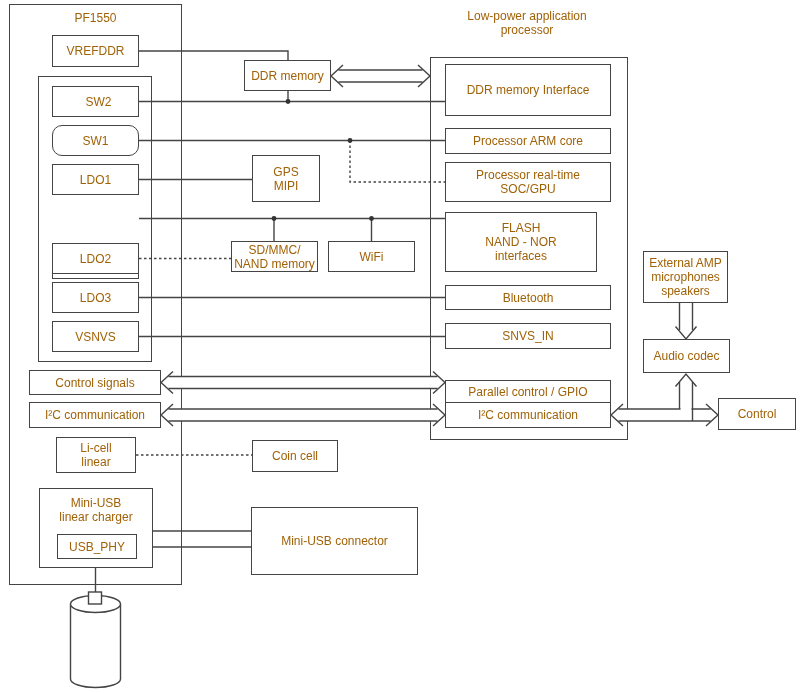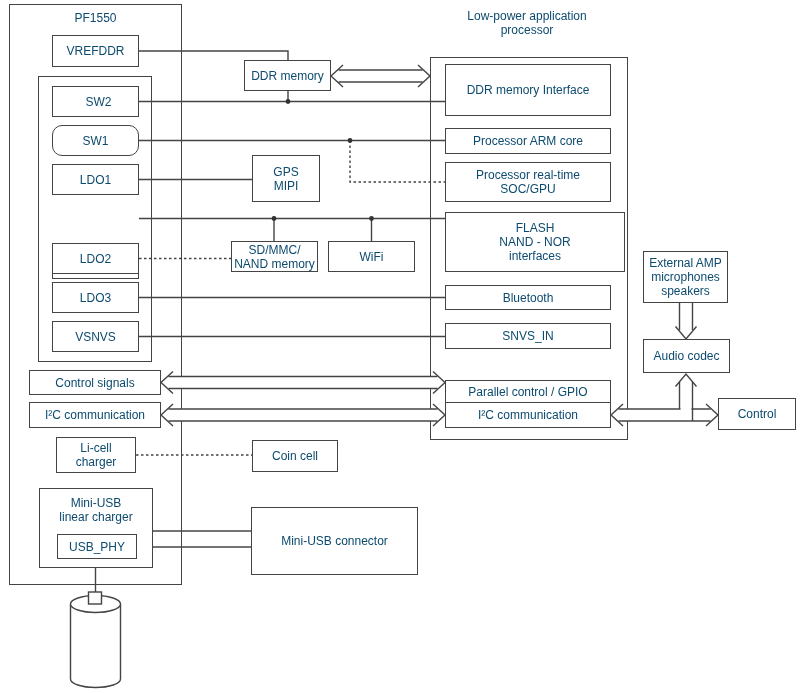--- a/index.html
+++ b/index.html
@@ -1,19 +1,19 @@
 <!DOCTYPE html>
 <html><head>
 <meta charset="utf-8">
 <style>
   html,body{margin:0;padding:0;background:#ffffff;}
   .canvas{
     position:relative;width:805px;height:693px;background:#ffffff;
     font-family:"Liberation Sans","DejaVu Sans",sans-serif;
-    color:#0c4a6e;font-size:12px;overflow:hidden;
+    color:#a16207;font-size:12px;overflow:hidden;
   }
   .container-box{
     position:absolute;border:1.5px solid #444444;background:transparent;
     z-index:0;box-sizing:border-box;
   }
   .lines-layer{position:absolute;left:0;top:0;z-index:1;}
   .box{
     position:absolute;border:1.5px solid #444444;background:#ffffff;
     z-index:2;box-sizing:border-box;display:flex;align-items:center;justify-content:center;
     text-align:center;white-space:pre-line;line-height:14px;padding:1px 2px;
@@ -159,39 +159,39 @@
   <div class="box" style="left:52px;top:86px;width:87px;height:31px;padding-left:8px;">SW2</div>
   <div class="box" style="left:52px;top:125px;width:87px;height:31px;border-radius:10px;">SW1</div>
   <div class="box" style="left:52px;top:164px;width:87px;height:31px;">LDO1</div>
   <div class="box" style="left:52px;top:203px;width:87px;height:36px;margin-top:40px;">SW3</div>
   <div class="box" style="left:52px;top:243px;width:87px;height:31px;">LDO2</div>
   <div class="box" style="left:52px;top:282px;width:87px;height:31px;">LDO3</div>
   <div class="box" style="left:52px;top:321px;width:87px;height:31px;">VSNVS</div>
   <div class="box" style="left:29px;top:370px;width:132px;height:25px;">Control signals</div>
   <div class="box" style="left:29px;top:402px;width:132px;height:26px;">I²C communication</div>
   <div class="box" style="left:56px;top:437px;width:80px;height:36px;">Li-cell
-charger</div>
+linear</div>
   <div class="box top-aligned" style="left:39px;top:488px;width:114px;height:80px;">Mini-USB
 linear charger</div>
   <div class="box" style="left:57px;top:534px;width:80px;height:25px;">USB_PHY</div>
 
   <div class="box" style="left:244px;top:60px;width:87px;height:31px;">DDR memory</div>
   <div class="box" style="left:252px;top:155px;width:68px;height:47px;">GPS
 MIPI</div>
   <div class="box" style="left:231px;top:241px;width:87px;height:31px;">SD/MMC/
 NAND memory</div>
   <div class="box" style="left:328px;top:241px;width:87px;height:31px;">WiFi</div>
   <div class="box" style="left:252px;top:440px;width:86px;height:32px;">Coin cell</div>
   <div class="box" style="left:251px;top:507px;width:167px;height:68px;">Mini-USB connector</div>
 
   <div class="box" style="left:445px;top:64px;width:166px;height:52px;">DDR memory Interface</div>
   <div class="box" style="left:445px;top:128px;width:166px;height:26px;">Processor ARM core</div>
   <div class="box" style="left:445px;top:162px;width:166px;height:40px;">Processor real-time
 SOC/GPU</div>
-  <div class="box" style="left:445px;top:212px;width:180px;height:60px;">FLASH
+  <div class="box" style="left:445px;top:212px;width:152px;height:60px;">FLASH
 NAND - NOR
 interfaces</div>
   <div class="box" style="left:445px;top:285px;width:166px;height:25px;">Bluetooth</div>
   <div class="box" style="left:445px;top:323px;width:166px;height:26px;">SNVS_IN</div>
   <div class="box" style="left:445px;top:370px;width:166px;height:24px;margin-top:10px;">Parallel control / GPIO</div>
   <div class="box" style="left:445px;top:402px;width:166px;height:26px;">I²C communication</div>
 
   <div class="box" style="left:643px;top:251px;width:85px;height:52px;">External AMP
 microphones
 speakers</div>

